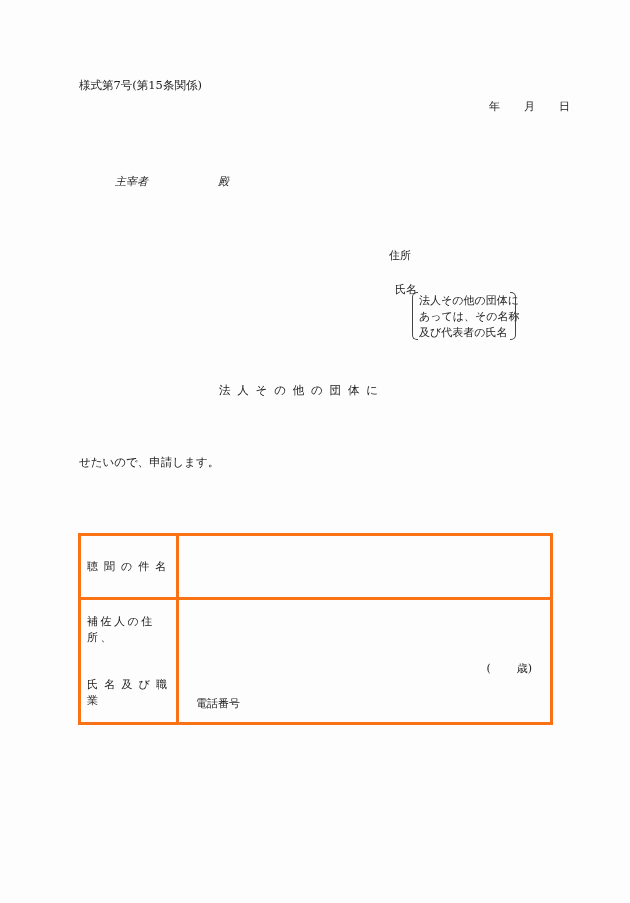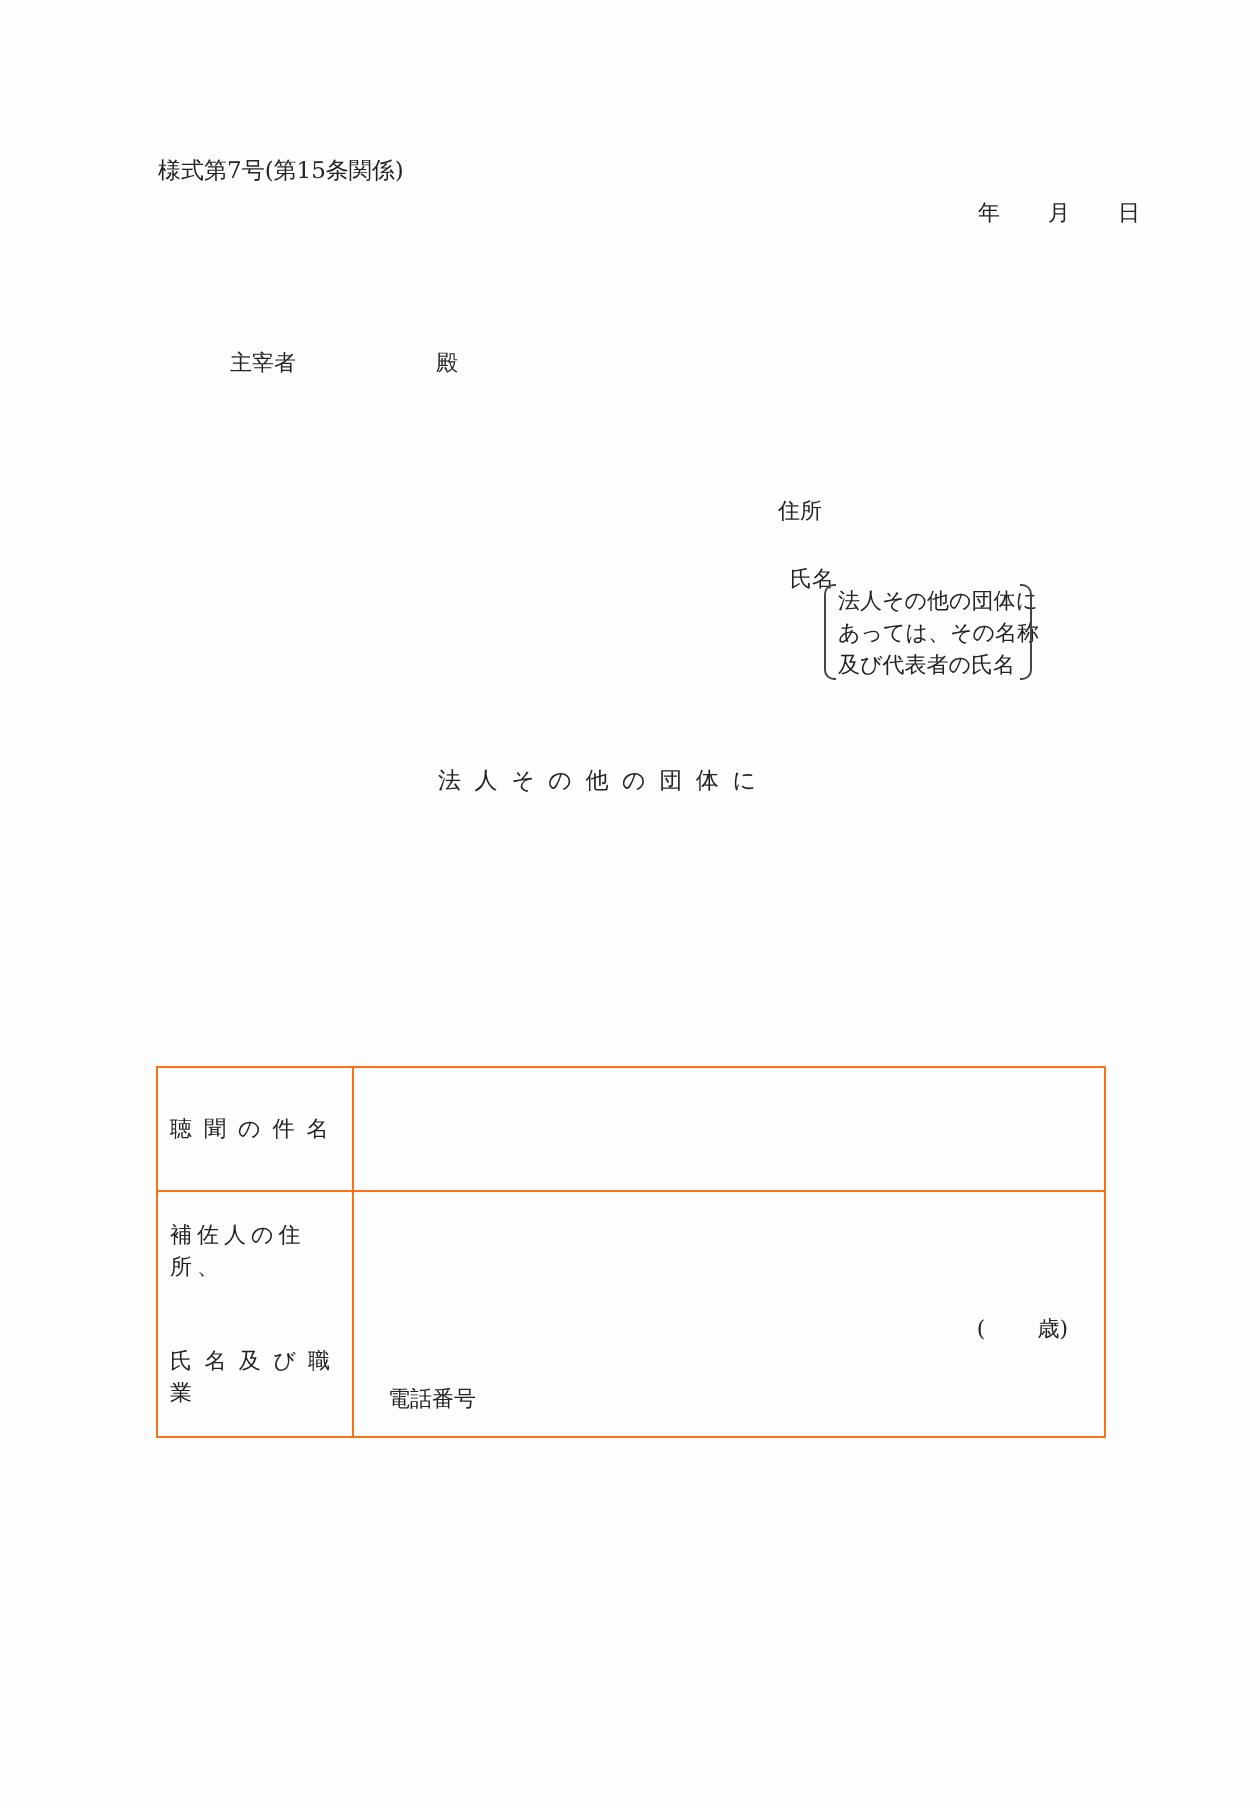--- a/index.html
+++ b/index.html
@@ -17,21 +17,21 @@
       font-size: 11.5px;
     }
     .abs { position: absolute; white-space: nowrap; line-height: 1; }
 
     #form-number { left: 79px; top: 80px; font-size: 11.5px; }
 
     #date-line { left: 441px; top: 101px; font-size: 11px; margin-left: 48px; }
     #date-line span { display: inline-block; }
     #date-line .gap { width: 24px; }
 
-    #addressee { left: 115px; top: 176px; font-size: 11px; }
+    #addressee { left: 115px; top: 176px; font-size: 11px; font-style: italic; }
     #addressee .gap { display: inline-block; width: 70px; }
 
     #addr-label { left: 389px; top: 250px; font-size: 11px; }
     #name-label { left: 395px; top: 274px; font-size: 11px; margin-top: 10px; }
 
     #corp-note {
       position: absolute;
       left: 412px;
       top: 292px;
       width: 104px;
@@ -84,21 +84,21 @@
 
     #detail-table {
       position: absolute;
       left: 78px;
       top: 533px;
       width: 475px;
       border-collapse: collapse;
       font-size: 11px;
     }
     #detail-table td {
-      border: 1px solid #f97316;
+      border: 3px solid #f97316;
       padding: 0;
       vertical-align: middle;
     }
     #detail-table .label-cell {
       width: 98px;
       text-align: left;
       padding-left: 6px;
       box-sizing: border-box;
     }
     #detail-table .row1 td { height: 61px; }
@@ -145,20 +145,21 @@
     <div>法人その他の団体に</div>
     <div>あっては、その名称</div>
     <div>及び代表者の氏名</div>
   </div>
   <div class="br-right"></div>
 </div>
 
 <div class="abs" id="doc-title">法人その他の団体に</div>
 
 <div id="body-text">
+  <span class="line">せたいので、申請します。</span>
 </div>
 
 <table id="detail-table">
   <tbody>
       <tr class="row1">
     <td class="label-cell">
       <span class="spaced">聴聞の件名</span>
     </td>
     <td class="value-cell"></td>
   </tr>

